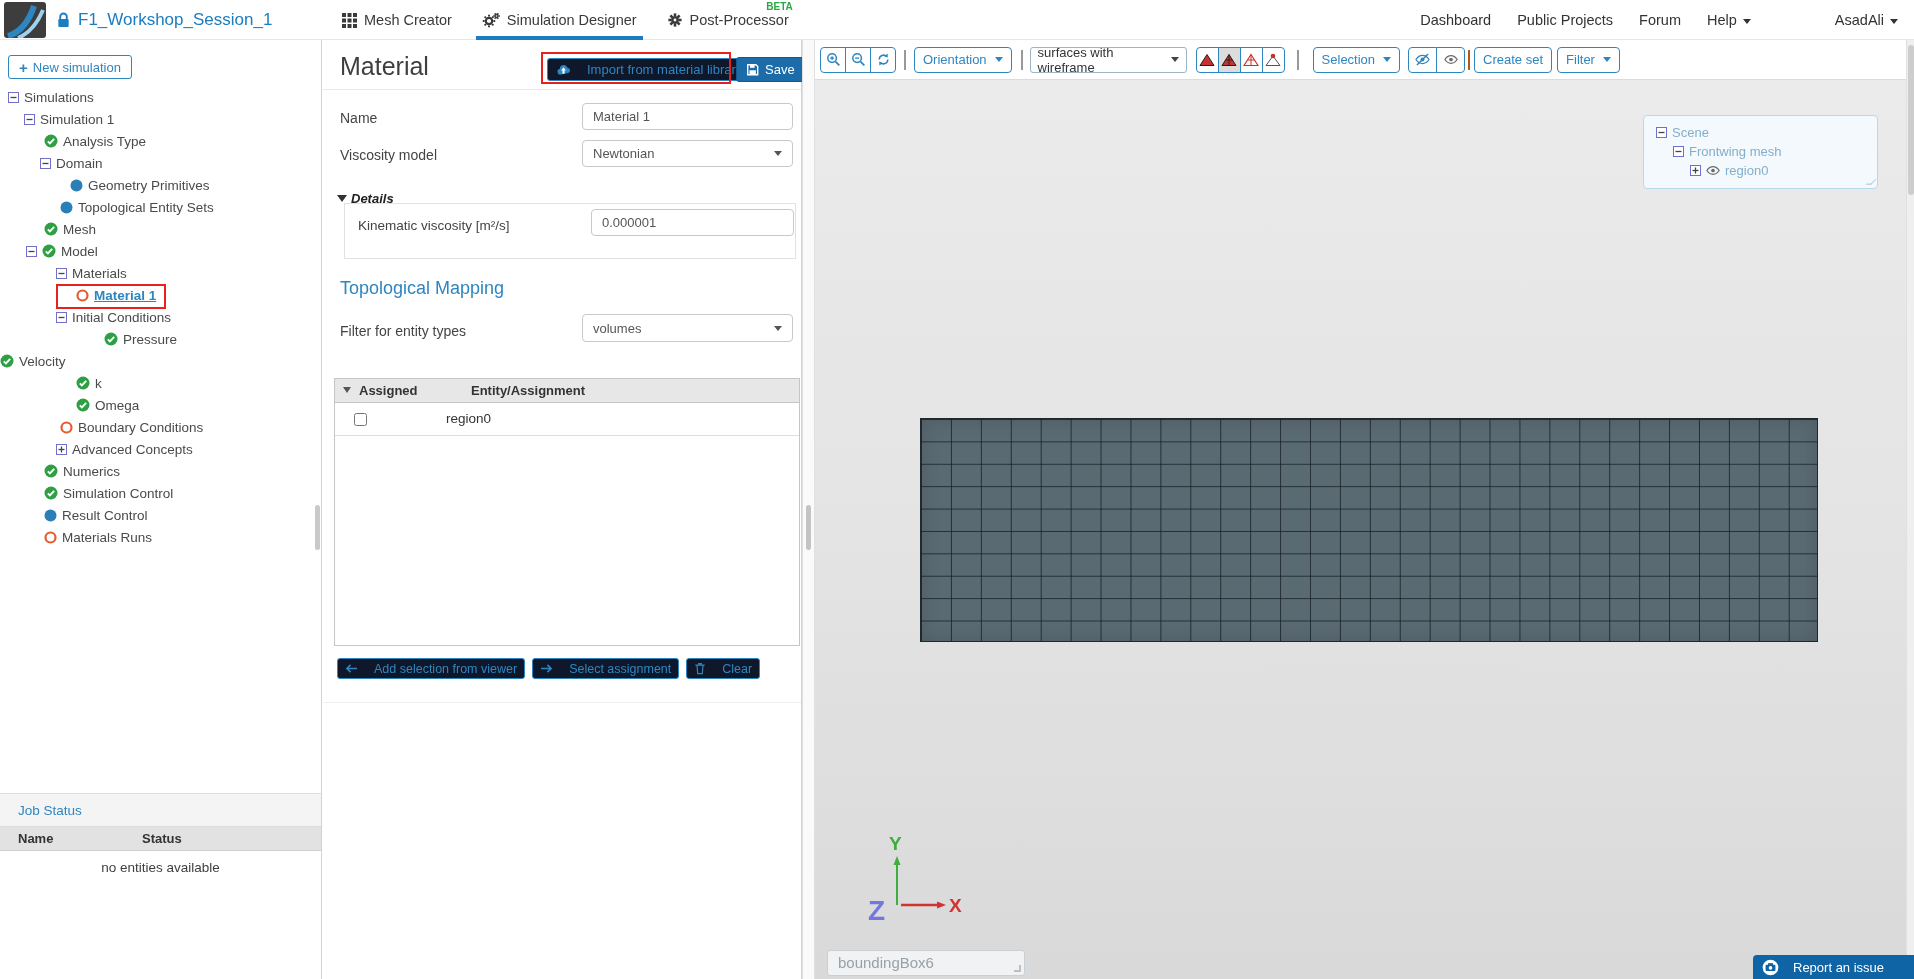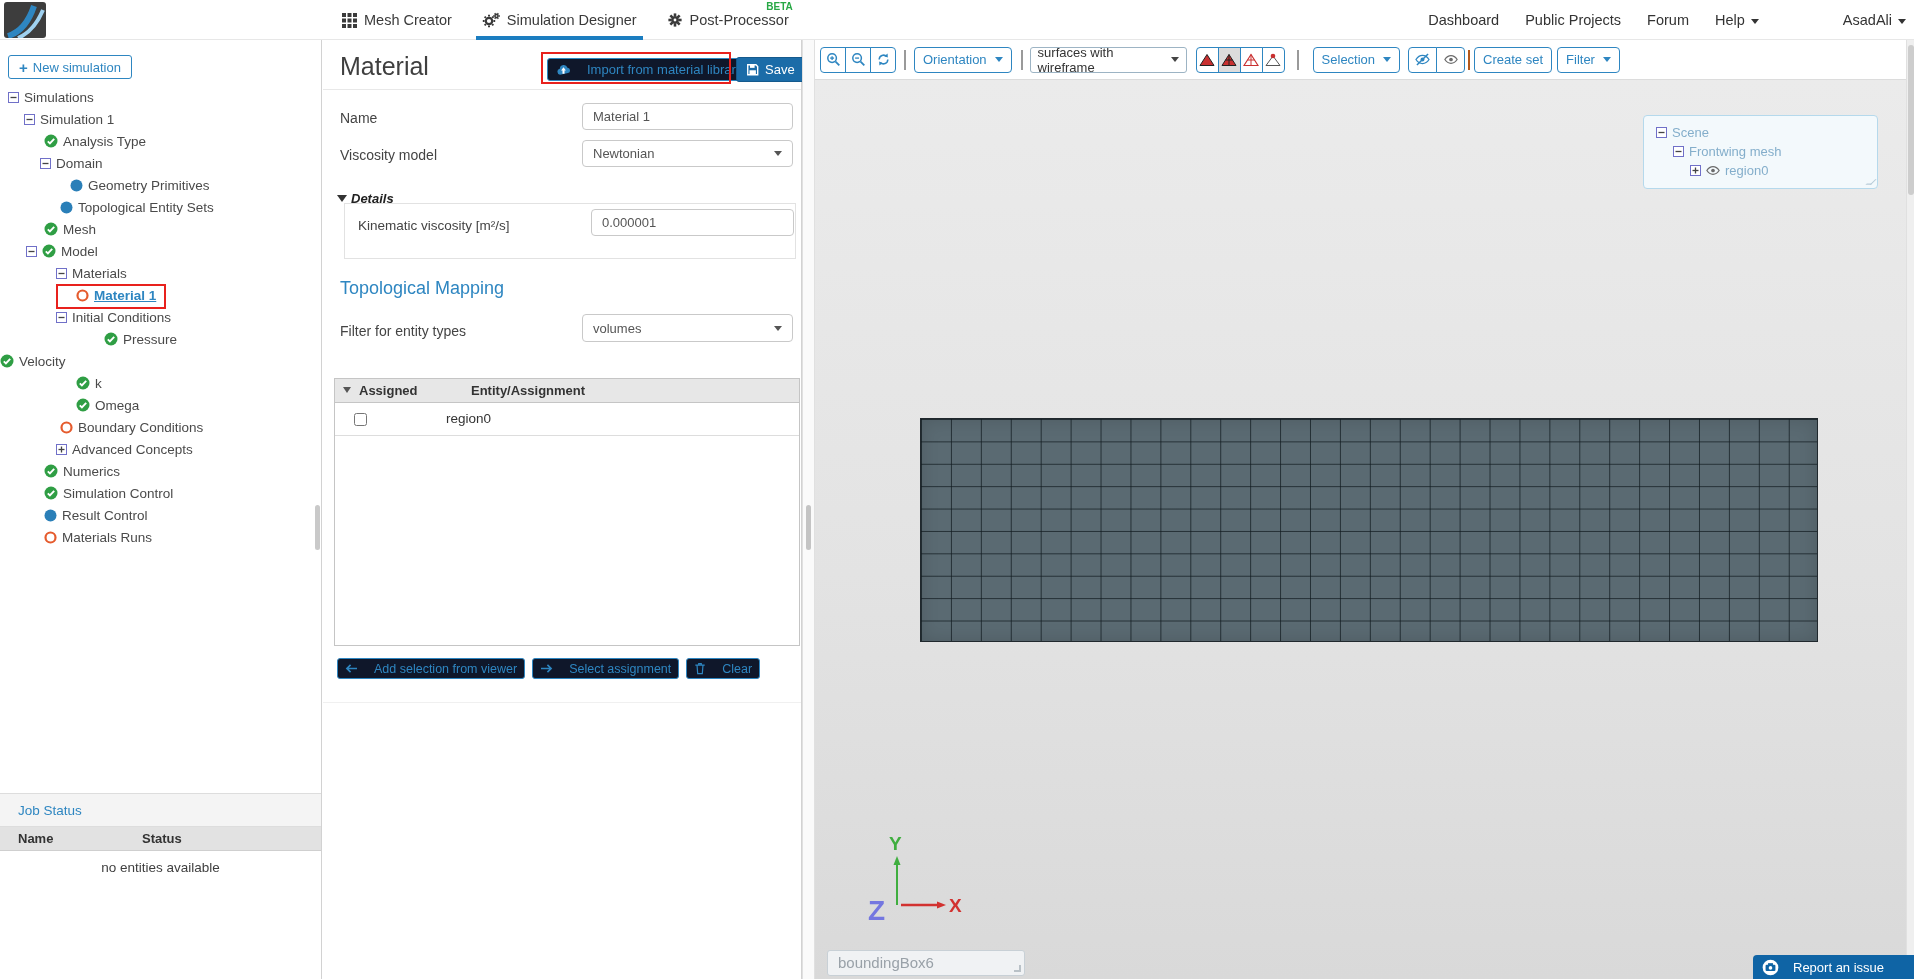--- a/index.html
+++ b/index.html
@@ -11,21 +11,21 @@
   .caret { display:inline-block; width:0; height:0; border-left:4px solid transparent; border-right:4px solid transparent; border-top:5px solid currentColor; margin-left:6px; vertical-align:1px; }
 
   
   #topbar { position:absolute; left:0; top:0; width:1914px; height:40px; background:#fff; border-bottom:1px solid #e7e7e7; z-index:30; }
   #logo { position:absolute; left:4px; top:2px; width:42px; height:36px; background:#3d3d3d; border-radius:3px; overflow:hidden; }
   #proj { position:absolute; left:56px; top:0; height:40px; display:flex; align-items:center; gap:7px; color:#1b7dc0; font-size:17px; }
   #tabs { position:absolute; left:342px; top:0; height:40px; display:flex; align-items:center; }
   .tab { position:relative; height:40px; display:flex; align-items:center; gap:7px; margin-right:30px; font-size:14.5px; color:#3a3a3a; cursor:pointer; }
   .tab .underline { position:absolute; left:-6px; right:-6px; bottom:0; height:4px; background:#1b7dc0; }
   .tab .beta { position:absolute; top:1px; right:-4px; font-size:10px; color:#27a844; font-weight:bold; }
-  #toplinks { position:absolute; right:8px; top:0; height:40px; display:flex; align-items:center; gap:26px; font-size:14.5px; color:#333; }
+  #toplinks { position:absolute; right:16px; top:0; height:40px; display:flex; align-items:center; gap:26px; font-size:14.5px; color:#333; }
   .toplink { cursor:pointer; }
   #userbtn { margin-left:58px; cursor:pointer; }
 
   
   #sidebar { position:absolute; left:0; top:40px; width:322px; bottom:0; background:#fff; border-right:1px solid #d2d2d2; }
   #newsim { position:absolute; left:8px; top:15px; height:24px; padding:0 10px; display:inline-flex; align-items:center; gap:5px; border:1px solid #2e86c1; border-radius:3px; color:#2e86c1; background:#fff; font-size:13px; cursor:pointer; }
   #tree { position:absolute; left:0; top:46px; right:0; }
   .trow { position:relative; height:22px; display:flex; align-items:center; gap:5px; font-size:13.5px; color:#4a4a4a; cursor:pointer; white-space:nowrap; }
   .trow.sel .tlabel { color:#2e86c1; font-weight:bold; text-decoration:underline; }
   
@@ -105,20 +105,29 @@
 <body>
 
 <div id="app">
 
   <div id="topbar">
     <div id="logo">
       <svg width="42" height="36" viewBox="0 0 42 36">
         <path d="M4 34 C 14 31, 24 22, 30 4" stroke="#2e86c1" stroke-width="6" fill="none"></path>
         <path d="M14 36 C 24 32, 33 22, 39 8" stroke="#9fd1f0" stroke-width="4" fill="none"></path>
       </svg>
+    </div>
+    <div id="proj">
+      <span class="ic">
+        <svg width="15" height="18" viewBox="0 0 16 18">
+          <path d="M4.5 8V5.5a3.5 3.5 0 0 1 7 0V8" fill="none" stroke="#1b7dc0" stroke-width="2"></path>
+          <rect x="2.5" y="8" width="11" height="8.5" rx="1.2" fill="#1b7dc0"></rect>
+        </svg>
+      </span>
+      <span>F1_Workshop_Session_1</span>
     </div>
     <div id="tabs">
         <div class="tab">
           <span class="ic">
             <svg width="15" height="15" viewBox="0 0 15 15">
               <rect x="0" y="0" width="4" height="4" fill="#3a3a3a"></rect>
               <rect x="5.5" y="0" width="4" height="4" fill="#3a3a3a"></rect>
               <rect x="11" y="0" width="4" height="4" fill="#3a3a3a"></rect>
               <rect x="0" y="5.5" width="4" height="4" fill="#3a3a3a"></rect>
               <rect x="5.5" y="5.5" width="4" height="4" fill="#3a3a3a"></rect>

